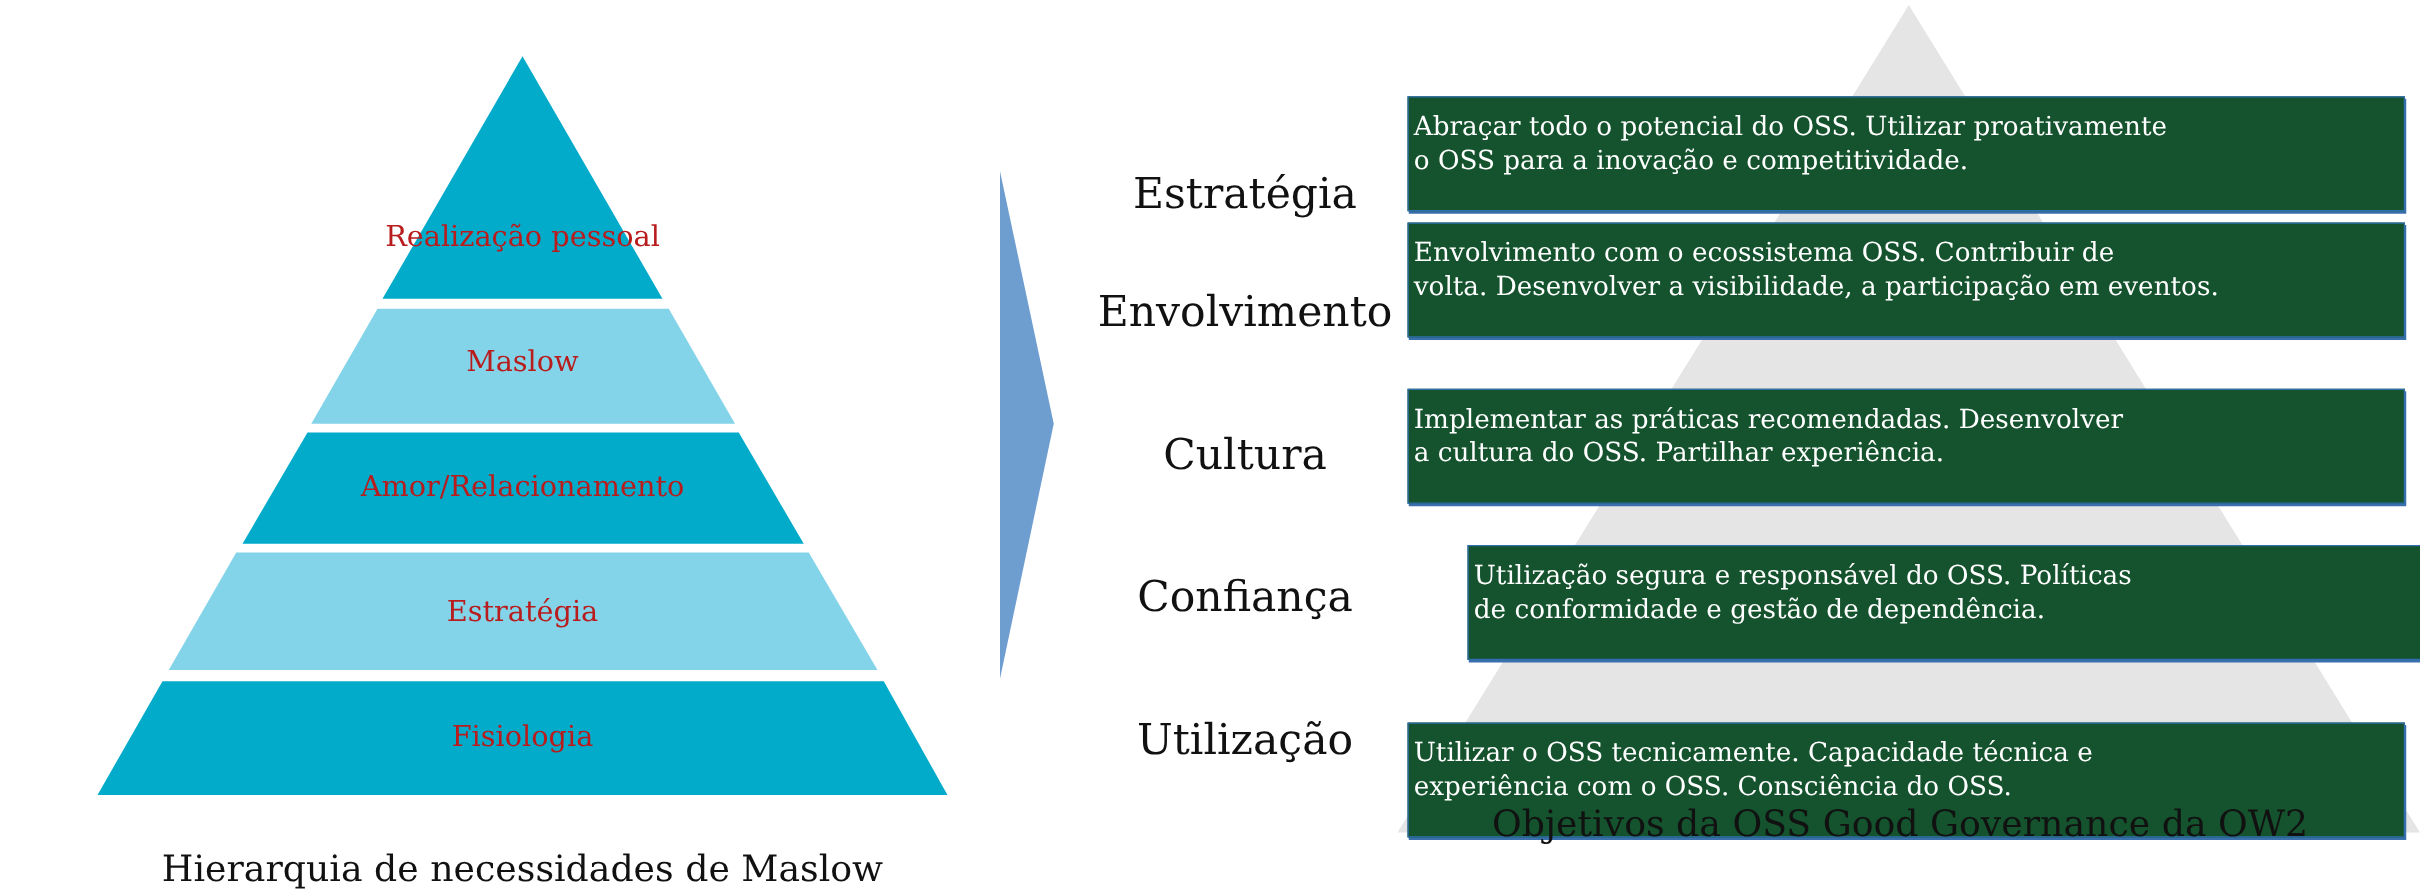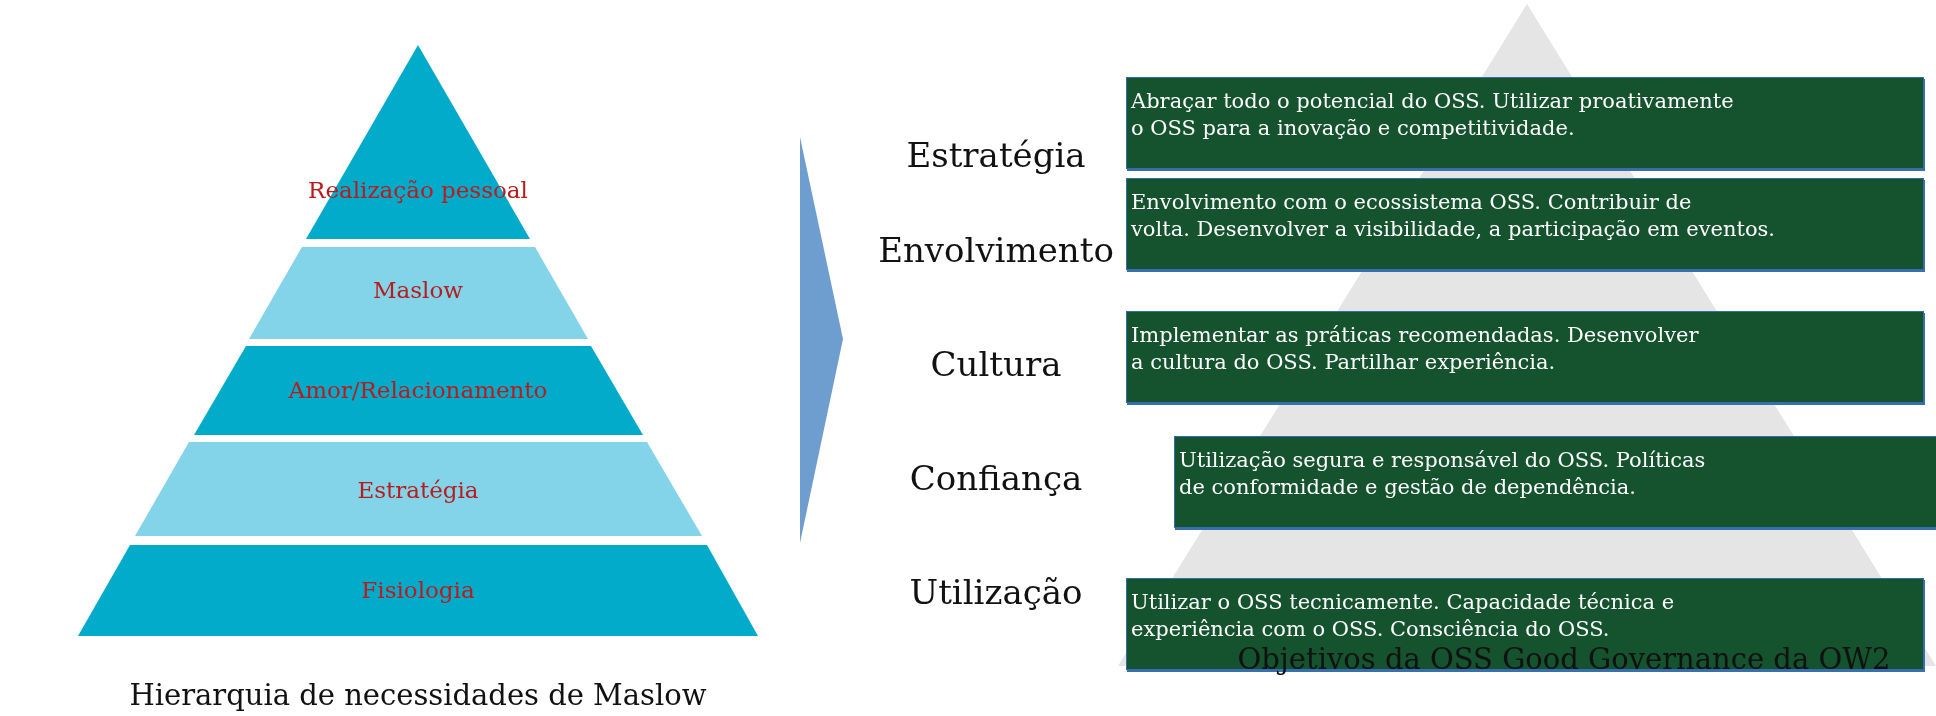--- a/index.html
+++ b/index.html
@@ -62,13 +62,13 @@
 </div>
 <div class="goal-box" style="top:436px;margin-left:48px;">
   <div class="goal-text">Utilização segura e responsável do OSS. Políticas
 de conformidade e gestão de dependência.</div>
 </div>
 <div class="goal-box" style="top:544px;margin-top:34px;">
   <div class="goal-text">Utilizar o OSS tecnicamente. Capacidade técnica e
 experiência com o OSS. Consciência do OSS.</div>
 </div>
 
-<div class="caption" style="left:1520px; top:642px;margin-left:44px;">Objetivos da OSS Good Governance da OW2</div>
+<div class="caption" style="left:1520px; top:642px;">Objetivos da OSS Good Governance da OW2</div>
 
 </body></html>

